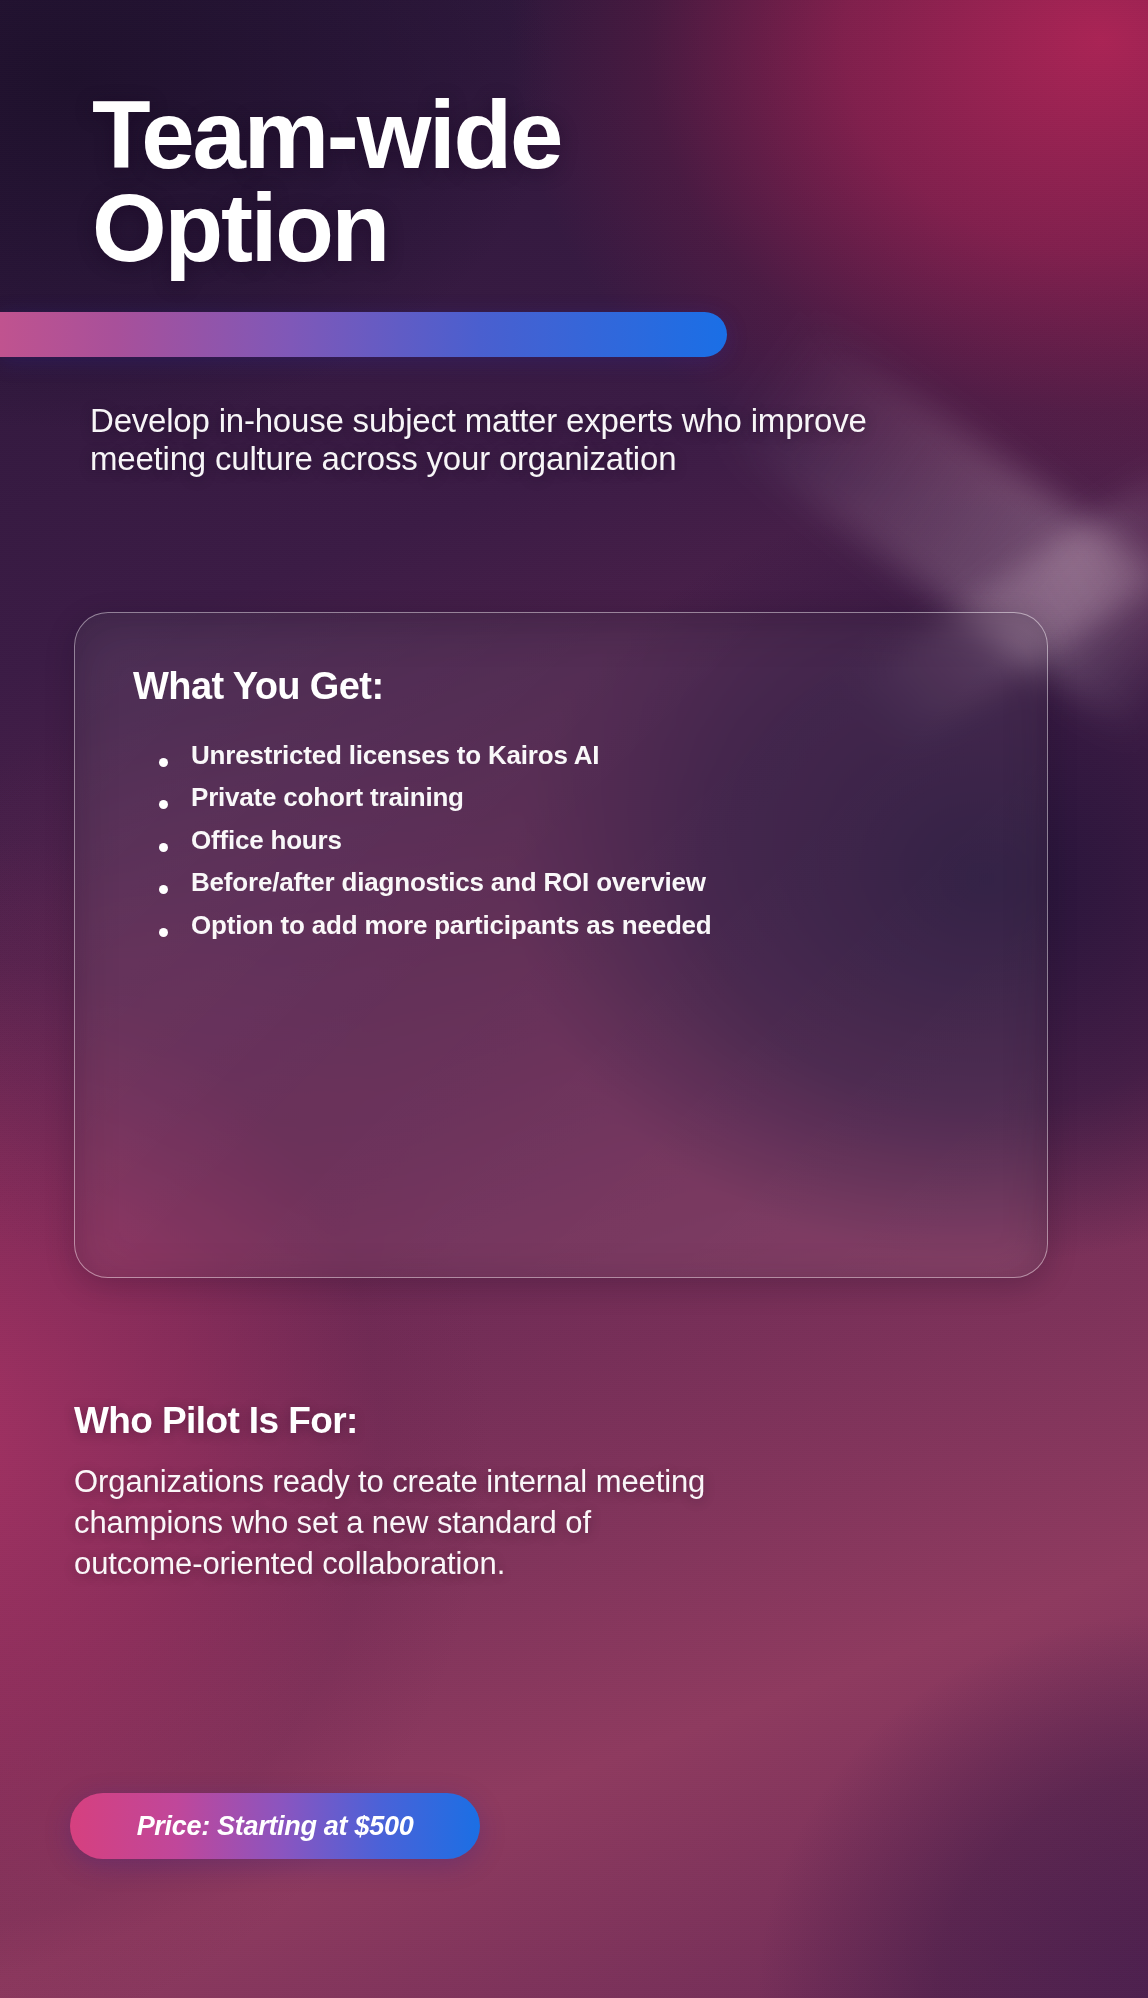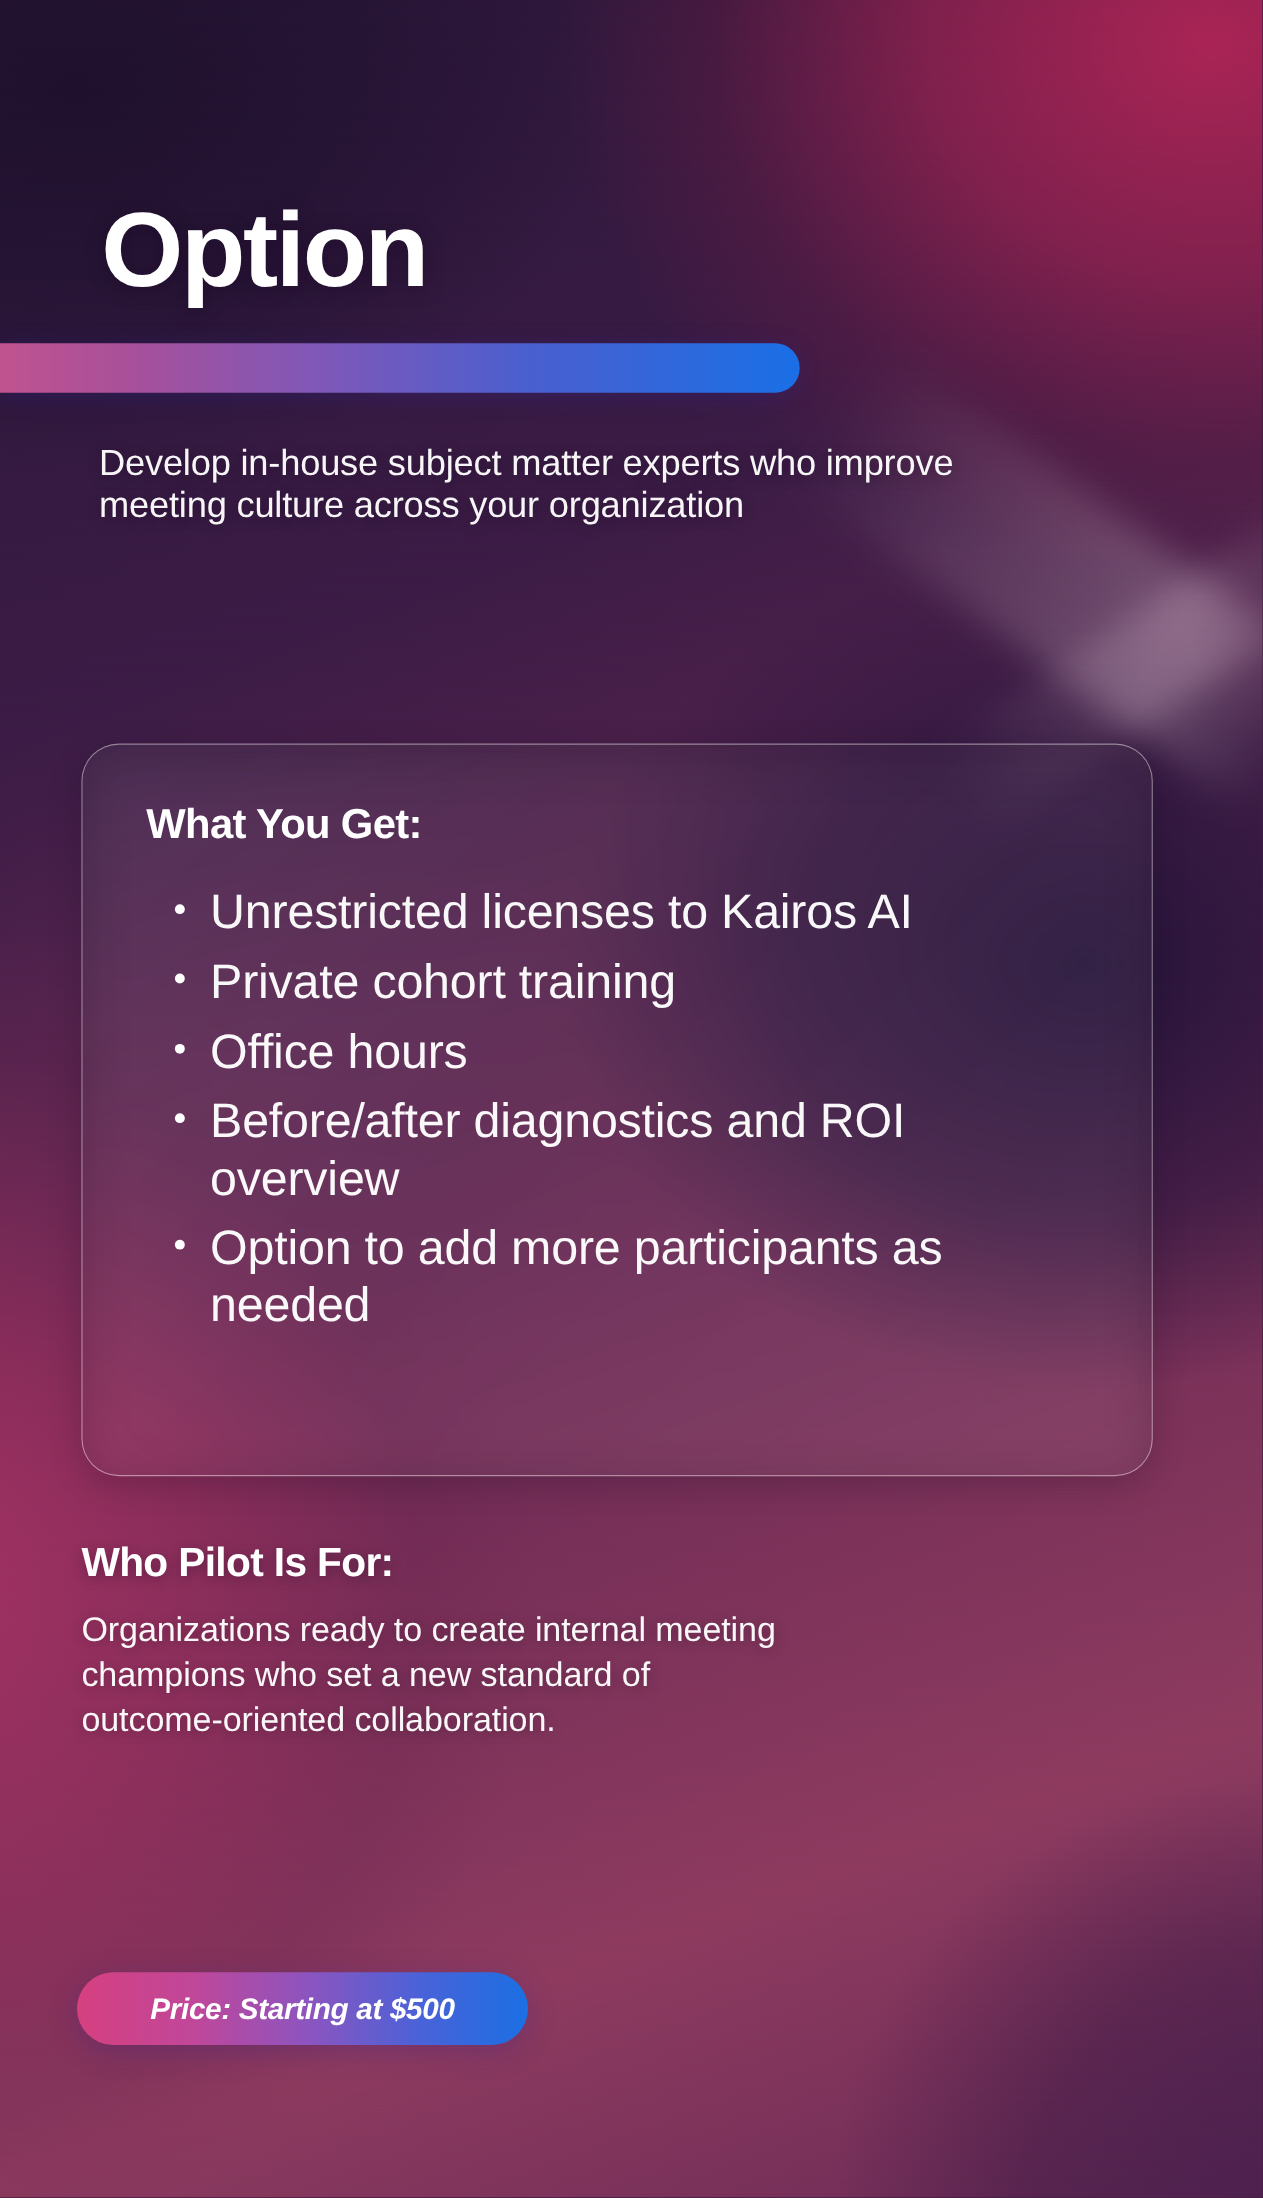--- a/index.html
+++ b/index.html
@@ -129,21 +129,21 @@
     font-weight: 400;
     color: rgba(255,255,255,0.96);
     letter-spacing: -0.2px;
     text-shadow: 0 2px 12px rgba(20,6,30,0.35);
   }
 
   
   .card {
     position: absolute;
     left: 74px;
-    top: 676px;
+    top: 612px;
     width: 974px;
     height: 666px;
     box-sizing: border-box;
     border-radius: 34px;
     border: 1.5px solid rgba(255,255,255,0.42);
     background:
       linear-gradient(135deg, rgba(255,255,255,0.085) 0%, rgba(255,255,255,0.050) 45%, rgba(255,255,255,0.075) 100%);
     backdrop-filter: blur(6px);
     box-shadow: 0 10px 44px rgba(18,6,28,0.22) inset, 0 8px 30px rgba(16,6,26,0.20);
     overflow: hidden;
@@ -163,23 +163,23 @@
   }
   .bullets {
     margin: 0;
     padding: 0;
     list-style: none;
   }
   .bullets li {
     position: relative;
     padding-left: 58px;
     margin-bottom: 12px;
-    font-size: 44px;
+    font-size: 26px;
     line-height: 1.17;
-    font-weight: 400;
+    font-weight: 700;
     color: rgba(255,255,255,0.97);
     letter-spacing: -0.2px;
   }
   .bullets li::before {
     content: "";
     position: absolute;
     left: 26px;
     top: 18px;
     width: 9px;
     height: 9px;
@@ -249,21 +249,21 @@
   <div class="bg-layer bg-darktop"></div>
   <div class="bg-layer bg-bottomright"></div>
   <div class="bg-layer bg-midglow"></div>
   <div class="bg-streak"></div>
   <div class="bg-streak2"></div>
   <div class="bg-layer bg-grain"></div>
 
   <div class="content">
 
     <div class="title-block">
-      <h1 class="title"><br><span>Option</span></h1>
+      <h1 class="title"><span>Team-wide</span><br><span>Option</span></h1>
       <div class="accent-bar"></div>
     </div>
 
     <p class="subtitle">Develop in-house subject matter experts who improve meeting culture across your organization</p>
 
     <div class="card">
       <div class="card-inner">
         <h2 class="card-title">What You Get:</h2>
         <ul class="bullets">
           <li>Unrestricted licenses to Kairos AI</li>

